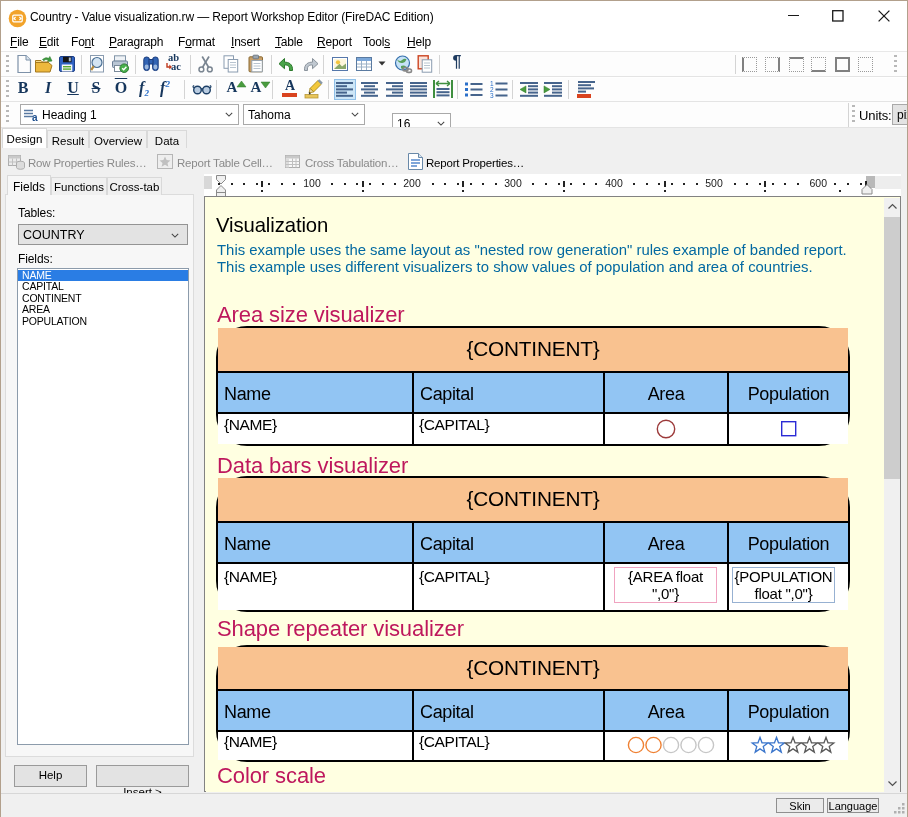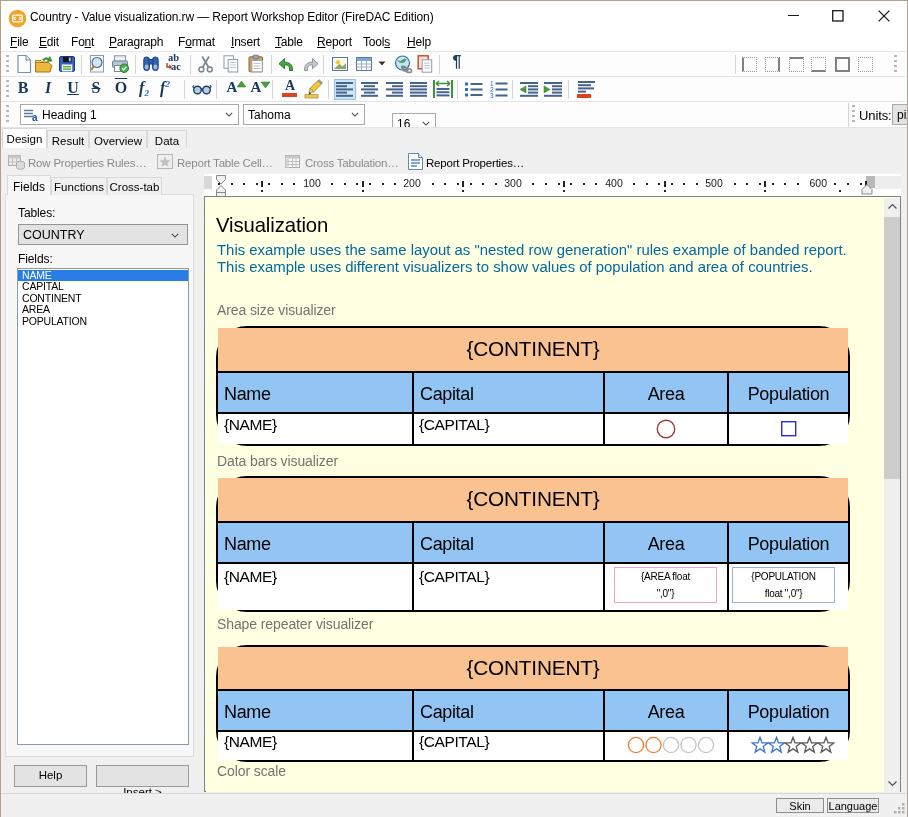--- a/index.html
+++ b/index.html
@@ -38,32 +38,32 @@
 .ltab { position:absolute; height:18px; background:#f0f0f0; border:1px solid #d9d9d9; border-bottom:none; font-size:11.5px; text-align:center; padding-top:3px; white-space:nowrap; }
 .ltab.active { background:#f7f7f7; z-index:3; }
 .lbl { position:absolute; font-size:12px; color:#000; letter-spacing:-0.1px; }
 .btn { position:absolute; background:#e3e3e3; border:1px solid #9a9a9a; font-size:11.5px; text-align:center; color:#000; }
 
 #docwrap { position:absolute; left:203px; top:46px; width:697px; height:618px; }
 #ruler { position:absolute; left:0; top:0; width:697px; height:22px; background:#fff; }
 #docview { position:absolute; left:0; top:22px; width:697px; height:596px; border:1px solid #828282; background:#ffffe1; }
 #doccontent { position:absolute; left:1px; top:1px; width:678px; height:594px; overflow:hidden; background:#ffffe1; }
 #scroll { position:absolute; left:679px; top:1px; width:16px; height:594px; background:#f0f0f0; }
-.h1 { position:absolute; font-size:14px; color:#737373; letter-spacing:-0.1px; white-space:pre; }
+.h1 { position:absolute; font-size:22px; color:#be185d; letter-spacing:-0.1px; white-space:pre; }
 .body { position:absolute; font-size:14.9px; color:#0369a1; letter-spacing:0; white-space:pre; }
 
 .rwt { position:absolute; left:10px; width:634px; background:#000;border-radius:31px; }
 .tc { position:absolute; background:#fff; }
 .tc.peach { background:#f9c290; }
 .tc.blue { background:#92c5f3; }
 .cont { position:absolute; width:100%; text-align:center; top:9px; font-size:20.8px; letter-spacing:-0.2px; white-space:pre; }
 .ch { position:absolute; font-size:18px; color:#000; letter-spacing:-0.35px; white-space:pre; }
 .ch.ctr { left:0; width:100%; text-align:center; }
 .cd { position:absolute; font-size:15.5px; color:#000; letter-spacing:-0.4px; white-space:pre; }
-.vbox { position:absolute; top:3px; width:103px; height:36px; background:#fff; border:1px solid; font-size:10px; letter-spacing:-0.25px; text-align:center; line-height:16.8px; padding-top:1px; }
+.vbox { position:absolute; top:3px; width:103px; height:36px; background:#fff; border:1px solid; font-size:15px; letter-spacing:-0.25px; text-align:center; line-height:16.8px; padding-top:1px; }
 
 #statusbar { position:absolute; left:1px; top:793px; width:906px; height:23px; background:#f0f0f0; border-top:1px solid #d7d7d7; }
 .sbtn { position:absolute; top:4px; height:15px; background:#ebebeb; border:1px solid #8f8f8f; font-size:11px; text-align:center; color:#000; }
 svg { position:absolute; overflow:visible; }
 </style>
 </head>
 <body>
 <div id="win"></div>
 <div id="titlebar">
   <svg style="left:7px;top:8px" width="19" height="19">
@@ -387,21 +387,21 @@
       <svg class="chev" width="10" height="6" viewBox="0 0 10 6">
         <path d="M1 1 L5 5 L9 1" fill="none" stroke="#444" stroke-width="1.3"></path>
       </svg>
     </div>
   <div class="combo" style="left:242px;top:2px;width:122px">
       <div class="ct">Tahoma</div>
       <svg class="chev" width="10" height="6" viewBox="0 0 10 6">
         <path d="M1 1 L5 5 L9 1" fill="none" stroke="#444" stroke-width="1.3"></path>
       </svg>
     </div>
-  <div class="combo" style="left:391px;top:11px;width:44px">
+  <div class="combo" style="left:391px;top:11px;width:59px">
       <div class="ct">16</div>
       <svg class="chev" width="10" height="6" viewBox="0 0 10 6">
         <path d="M1 1 L5 5 L9 1" fill="none" stroke="#444" stroke-width="1.3"></path>
       </svg>
     </div>
   <div class="vsep" style="left:847px;top:1px;height:24px"></div>
   <div class="grip" style="left:851px;top:3px;height:20px"></div>
   <div class="lbl" style="left:858px;top:6px;font-size:13px">Units:</div>
   <div class="combo" style="left:891px;top:2px;width:30px;background:#e3e3e3">
       <div class="ct">pix</div>

